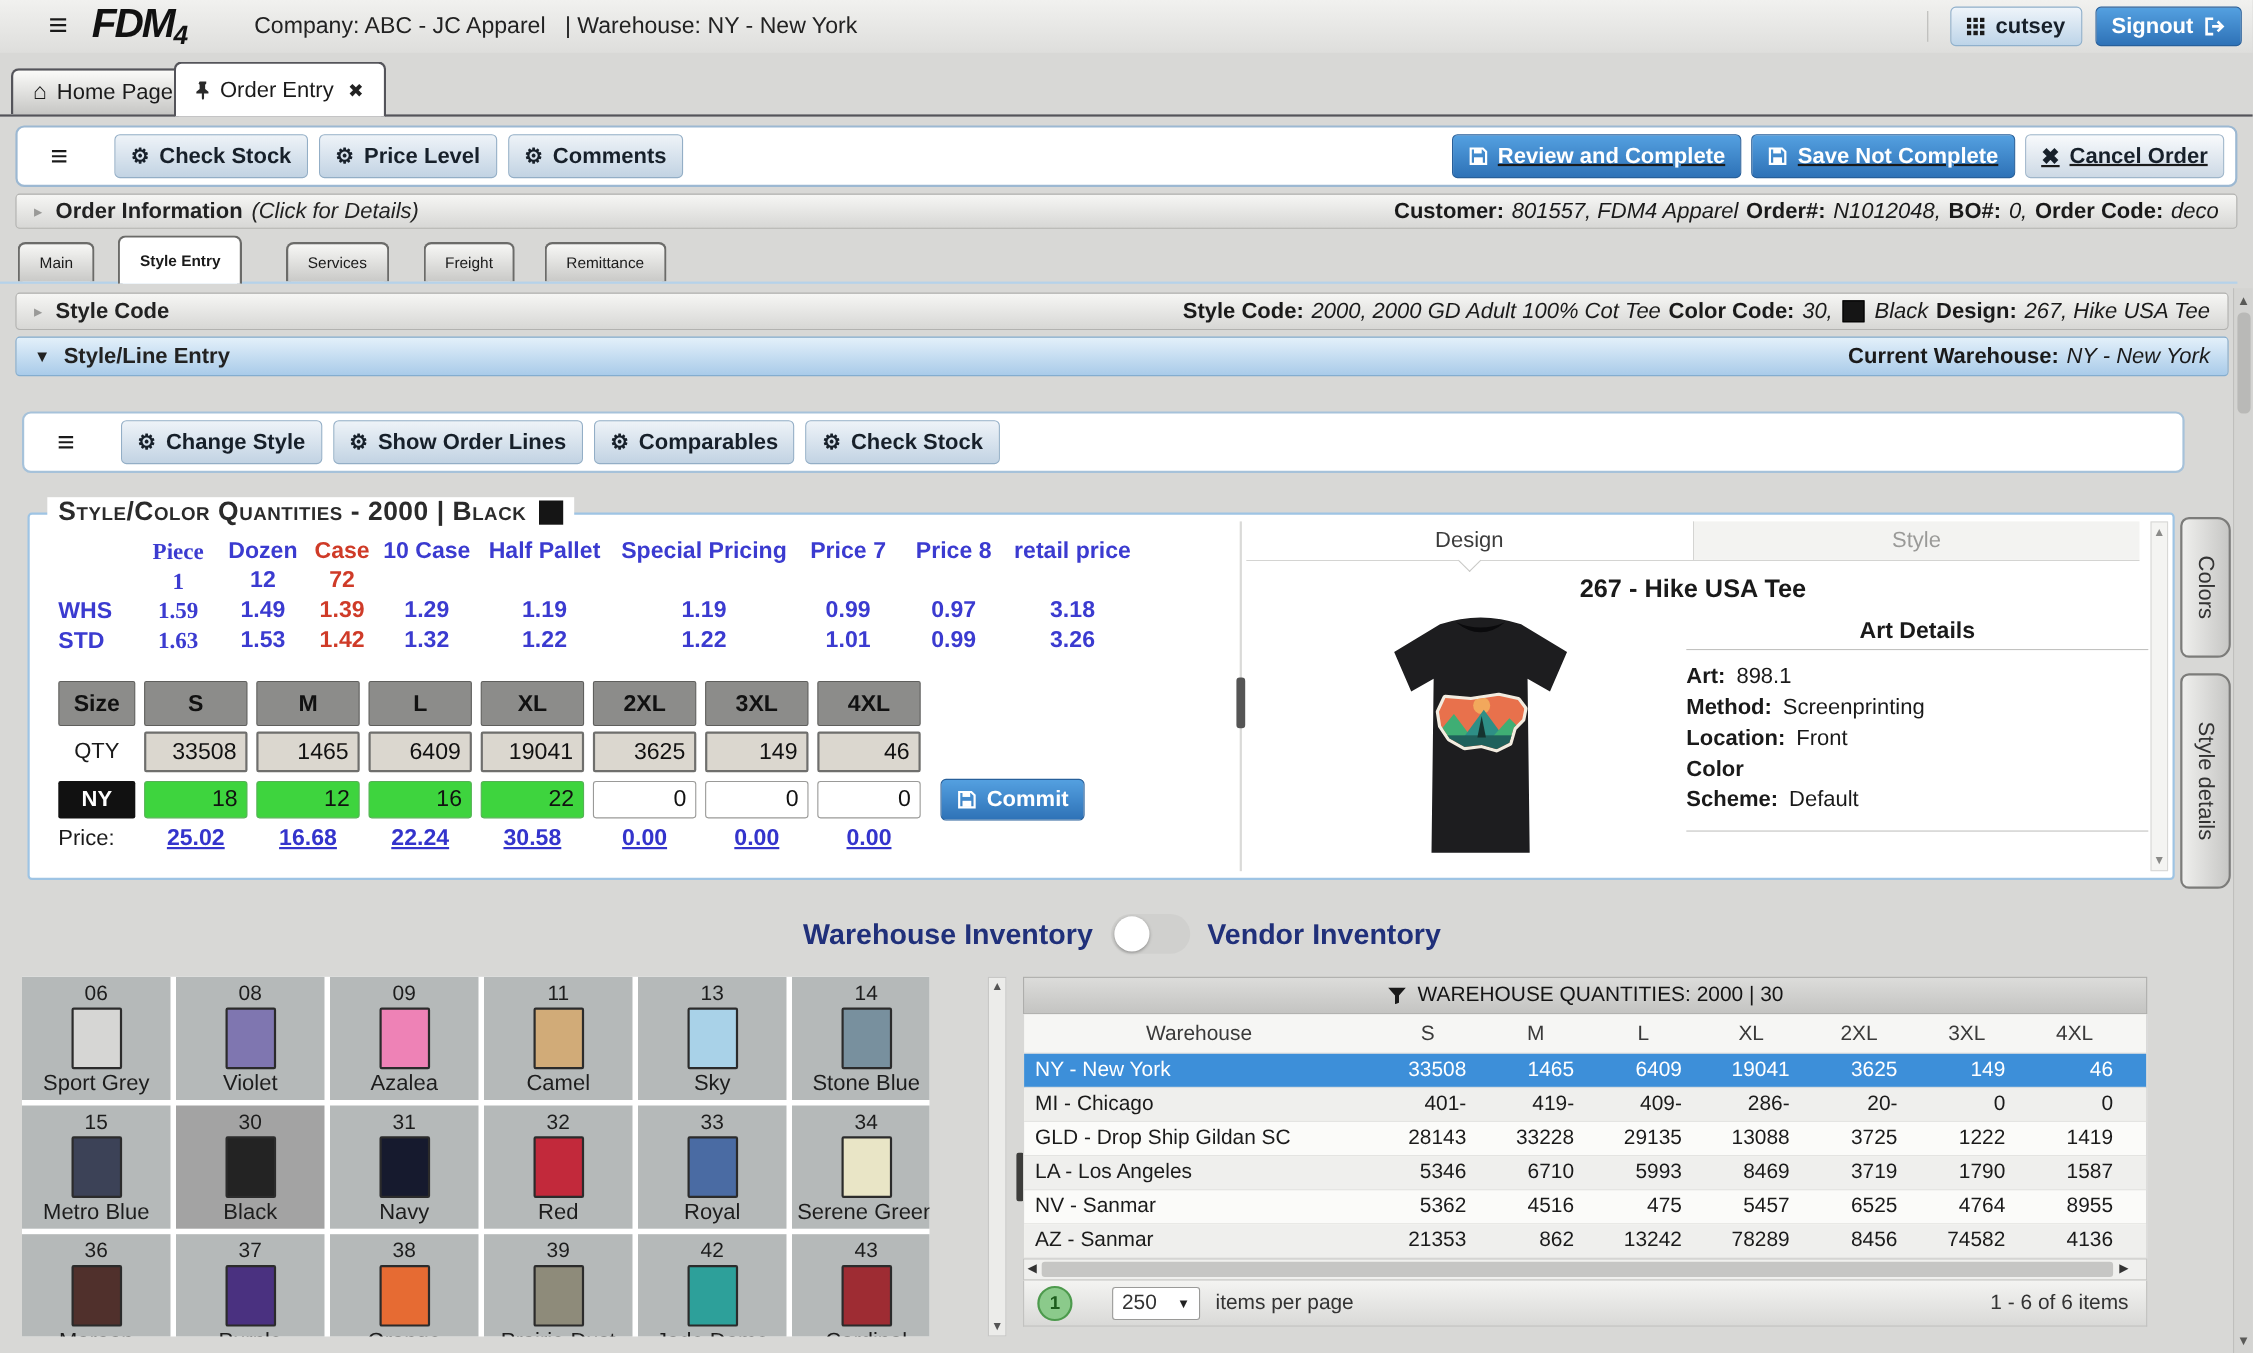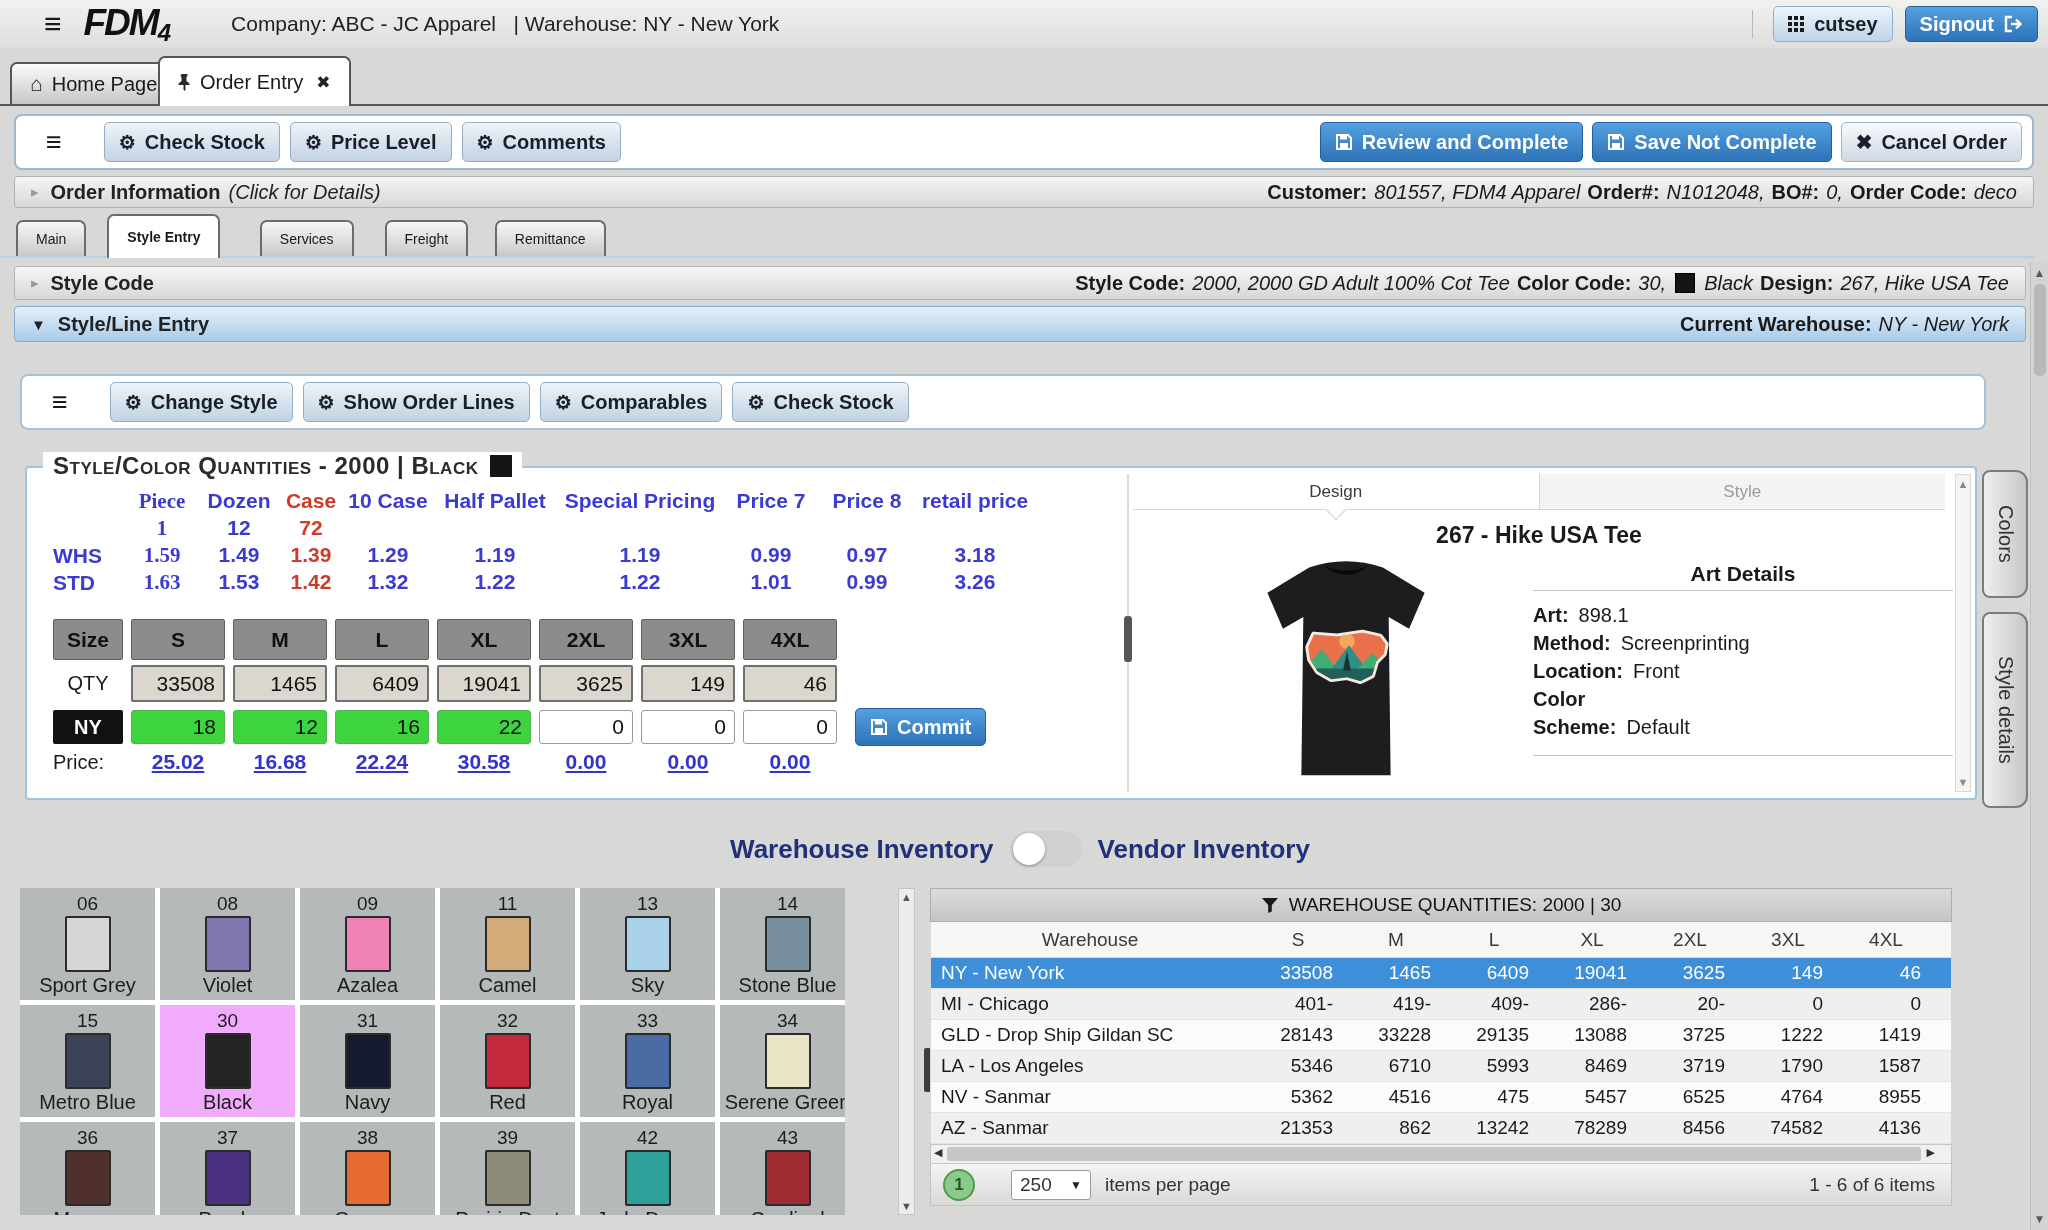--- a/index.html
+++ b/index.html
@@ -29,21 +29,21 @@
   .tab-home { left:10px; top:62px; height:42px; background:linear-gradient(#fbfbf9,#c6c6c4); }
   .tab-order { left:158px; top:56px; height:50px; background:#fff; z-index:2; }
   .tab .close { font-size:17px; color:#222; margin-left:4px; }
   .home-glyph { font-size:21px; }
 
   
   .main-toolbar { position:absolute; top:114px; left:14px; width:2020px; height:56px; background:#fff;
     border:2px solid #9cb8d2; border-radius:8px; display:flex; align-items:center; }
   .tb-burger { font-size:27px; font-weight:700; margin-left:30px; }
   .tb-group { display:flex; gap:10px; margin-left:42px; }
-  .tb-right { margin-left:auto; display:flex; gap:9px; margin-right:10px; }
+  .tb-right { margin-left:auto; display:flex; gap:9px; margin-right:10px;text-decoration:underline; }
   .gear { font-size:19px; line-height:1; }
 
   
   .info-bar { position:absolute; left:14px; width:2020px; background:linear-gradient(#f6f6f4,#d7d7d5);
     border:1px solid #b2b2b0; border-radius:4px; display:flex; align-items:center; padding:0 16px; font-size:20px; }
   .bar-arrow { color:#9a9a98; font-size:15px; margin-right:12px; }
   .bar-title { font-weight:700; color:#222; }
   .bar-hint { font-style:italic; margin-left:8px; color:#222; }
   .bar-right { margin-left:auto; display:flex; align-items:center; gap:7px; white-space:nowrap; }
   .seg-b { font-weight:700; }
@@ -106,21 +106,21 @@
     display:flex; align-items:center; justify-content:center; border-radius:2px; margin-right:8px; }
   .sz-price { width:94px; text-align:center; }
   .sz-price a { color:#3434cc; font-size:21px; font-weight:600; text-decoration:underline; cursor:pointer; }
   .commit-btn { margin-left:18px; height:38px; }
 
   
   .pane-divider { position:absolute; left:1100px; top:6px; bottom:6px; width:2px; background:#dadad8; }
   .pane-handle { position:absolute; left:1097px; top:148px; width:8px; height:46px; background:#555; border-radius:3px; }
   .design-pane { position:absolute; left:1106px; top:6px; width:812px; height:318px; }
   .dp-tabs { display:flex; height:36px; border-bottom:1px solid #d4d4d2; }
-  .dp-tab { flex:1; display:flex; align-items:center; justify-content:center; font-size:17px; cursor:pointer; }
+  .dp-tab { flex:1; display:flex; align-items:center; justify-content:center; font-size:20px; cursor:pointer; }
   .dp-tab.design { background:#fff; color:#3c3c3c; position:relative; }
   .dp-tab.design::after { content:""; position:absolute; left:50%; bottom:-8px; width:14px; height:14px;
     background:#fff; border-right:1px solid #c9c9c7; border-bottom:1px solid #c9c9c7;
     transform:translateX(-50%) rotate(45deg); z-index:2; }
   .dp-tab.style { background:#f3f3f1; color:#9a9a98; border-left:1px solid #d4d4d2; }
   .dp-title { position:absolute; top:48px; left:0; width:100%; text-align:center; font-weight:700; font-size:23px; }
   .shirt { position:absolute; left:118px; top:80px; }
   .art-block { position:absolute; left:400px; top:88px; width:420px; }
   .art-head { text-align:center; font-weight:700; font-size:21px; margin-bottom:4px; }
   .art-hr { border:none; border-top:1px solid #c2c2c0; margin:4px 0 10px; }
@@ -147,21 +147,21 @@
     align-items:center; justify-content:center; gap:16px; }
   .inv-lab { font-size:26px; font-weight:700; color:#20307a; white-space:nowrap; }
   .switch { width:72px; height:36px; background:#d0d0ce; border-radius:18px; position:relative; cursor:pointer; flex:none; }
   .knob { position:absolute; left:3px; top:2px; width:32px; height:32px; background:#fff; border-radius:50%;
     box-shadow:0 1px 3px rgba(0,0,0,.35); }
 
   
   .color-grid { position:absolute; left:20px; top:888px; width:825px; height:327px; overflow:hidden;
     background:#fff; display:grid; grid-template-columns:repeat(6,135px); grid-auto-rows:112px; gap:5px; }
   .color-cell { background:#b5b9b9; display:flex; flex-direction:column; align-items:center; padding-top:5px; cursor:pointer; }
-  .color-cell.selected { background:#f0abfc; }
+  .color-cell.selected { background:#a3a3a3; }
   .color-code { font-size:19px; color:#1d1d1d; }
   .color-chip { width:46px; height:56px; border:2px solid #2b2b2b; border-radius:2px; margin:1px 0 2px; }
   .color-name { font-size:20px; color:#1d1d1d; white-space:nowrap; }
   .cg-scroll { position:absolute; left:898px; top:888px; width:17px; height:327px; background:#ececea;
     border:1px solid #c5c5c3; }
   .cg-scroll .sup { position:absolute; top:2px; width:100%; text-align:center; font-size:11px; color:#555; }
   .cg-scroll .sdn { position:absolute; bottom:2px; width:100%; text-align:center; font-size:11px; color:#555; }
 
   
   .wh-panel { position:absolute; left:930px; top:888px; width:1022px; }

